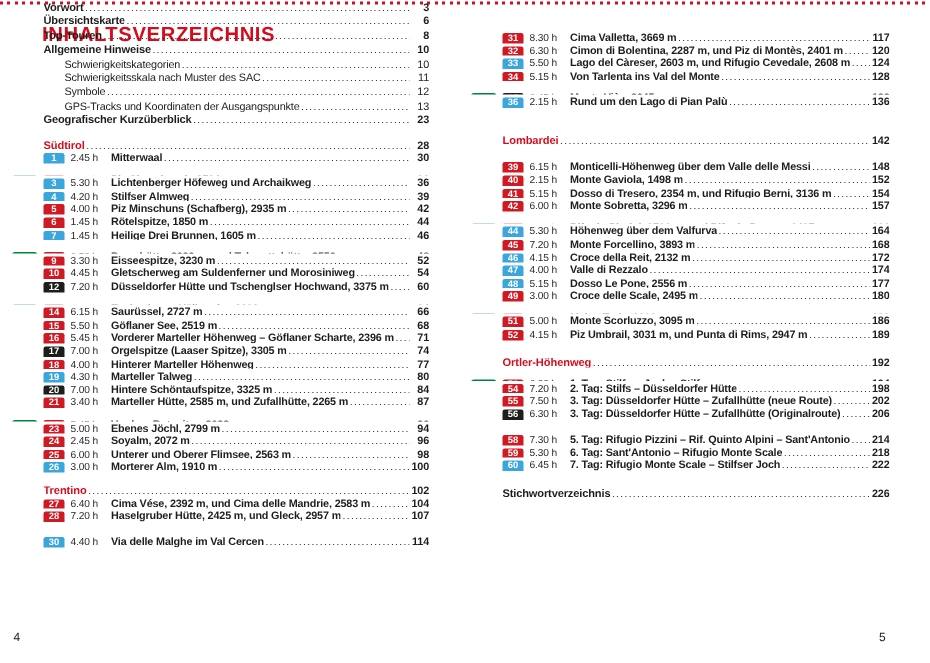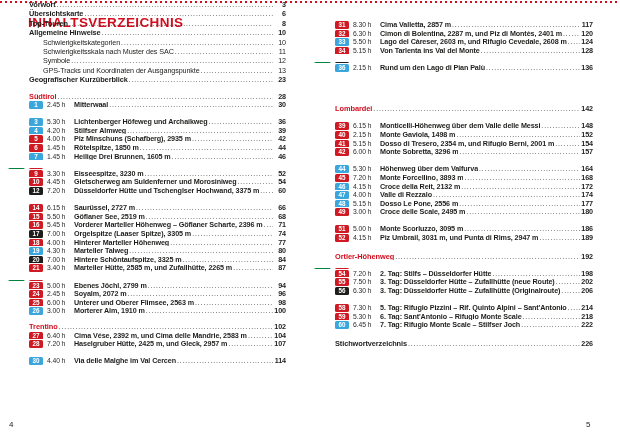--- a/index.html
+++ b/index.html
@@ -38,21 +38,21 @@
     letter-spacing:.9px;color:#1d1d1b;margin:0 1px;}
   .leader::after{content:"..............................................................................................................................................";}
   .pg{flex:none;min-width:12px;text-align:right;font-size:7.2px;font-weight:bold;letter-spacing:-.1px;}
 
   .fm-label{flex:0 1 auto;min-width:0;overflow:hidden;white-space:nowrap;
     font-size:7.4px;font-weight:bold;letter-spacing:-.1px;}
   .fm-label.sub{font-weight:400;margin-left:14px;font-size:7.2px;}
   .fm .pg.sub{font-weight:400;}
 
   .section-block{margin-top:7px;}
-  #page-right .section-block.m-lg{margin-top:24px;}
+  #page-right .section-block.m-lg{margin-top:9px;}
   #page-right .section-block.m-md{margin-top:10px;}
   #page-right .section-block.first{margin-top:0;}
   .sec-title{flex:0 1 auto;min-width:0;overflow:hidden;white-space:nowrap;
     font-size:7.4px;font-weight:bold;color:var(--accent);letter-spacing:-.05px;}
   .index-row{margin-top:10px;}
 
   .folio{position:absolute;top:420px;font-size:8px;color:#1d1d1b;}
   #folio-left{left:9px;}
   #folio-right{left:586px;}
 </style>
@@ -372,21 +372,21 @@
     </div>
 </div>
 
 <div class="page" id="page-right">
   <div id="right-sections">
       <div class="section-block first">
         <div class="row">
           <span class="top-slot"></span>
           <span class="badge" style="background: rgb(207, 26, 36);">31</span>
           <span class="time">8.30 h</span>
-          <span class="title">Cima Valletta, 2857 m</span>
+          <span class="title">Cima Valletta, 3669 m</span>
           <span class="leader"></span>
           <span class="pg">117</span>
         </div>
         <div class="row">
           <span class="top-slot"></span>
           <span class="badge" style="background: rgb(207, 26, 36);">32</span>
           <span class="time">6.30 h</span>
           <span class="title">Cimon di Bolentina, 2287 m, und Piz di Montès, 2401 m</span>
           <span class="leader"></span>
           <span class="pg">120</span>
@@ -460,21 +460,21 @@
           <span class="badge" style="background: rgb(207, 26, 36);">40</span>
           <span class="time">2.15 h</span>
           <span class="title">Monte Gaviola, 1498 m</span>
           <span class="leader"></span>
           <span class="pg">152</span>
         </div>
         <div class="row">
           <span class="top-slot"></span>
           <span class="badge" style="background: rgb(207, 26, 36);">41</span>
           <span class="time">5.15 h</span>
-          <span class="title">Dosso di Tresero, 2354 m, und Rifugio Berni, 2001 m</span>
+          <span class="title">Dosso di Tresero, 2354 m, und Rifugio Berni, 3136 m</span>
           <span class="leader"></span>
           <span class="pg">154</span>
         </div>
         <div class="row">
           <span class="top-slot"></span>
           <span class="badge" style="background: rgb(207, 26, 36);">42</span>
           <span class="time">6.00 h</span>
           <span class="title">Monte Sobretta, 3296 m</span>
           <span class="leader"></span>
           <span class="pg">157</span>

